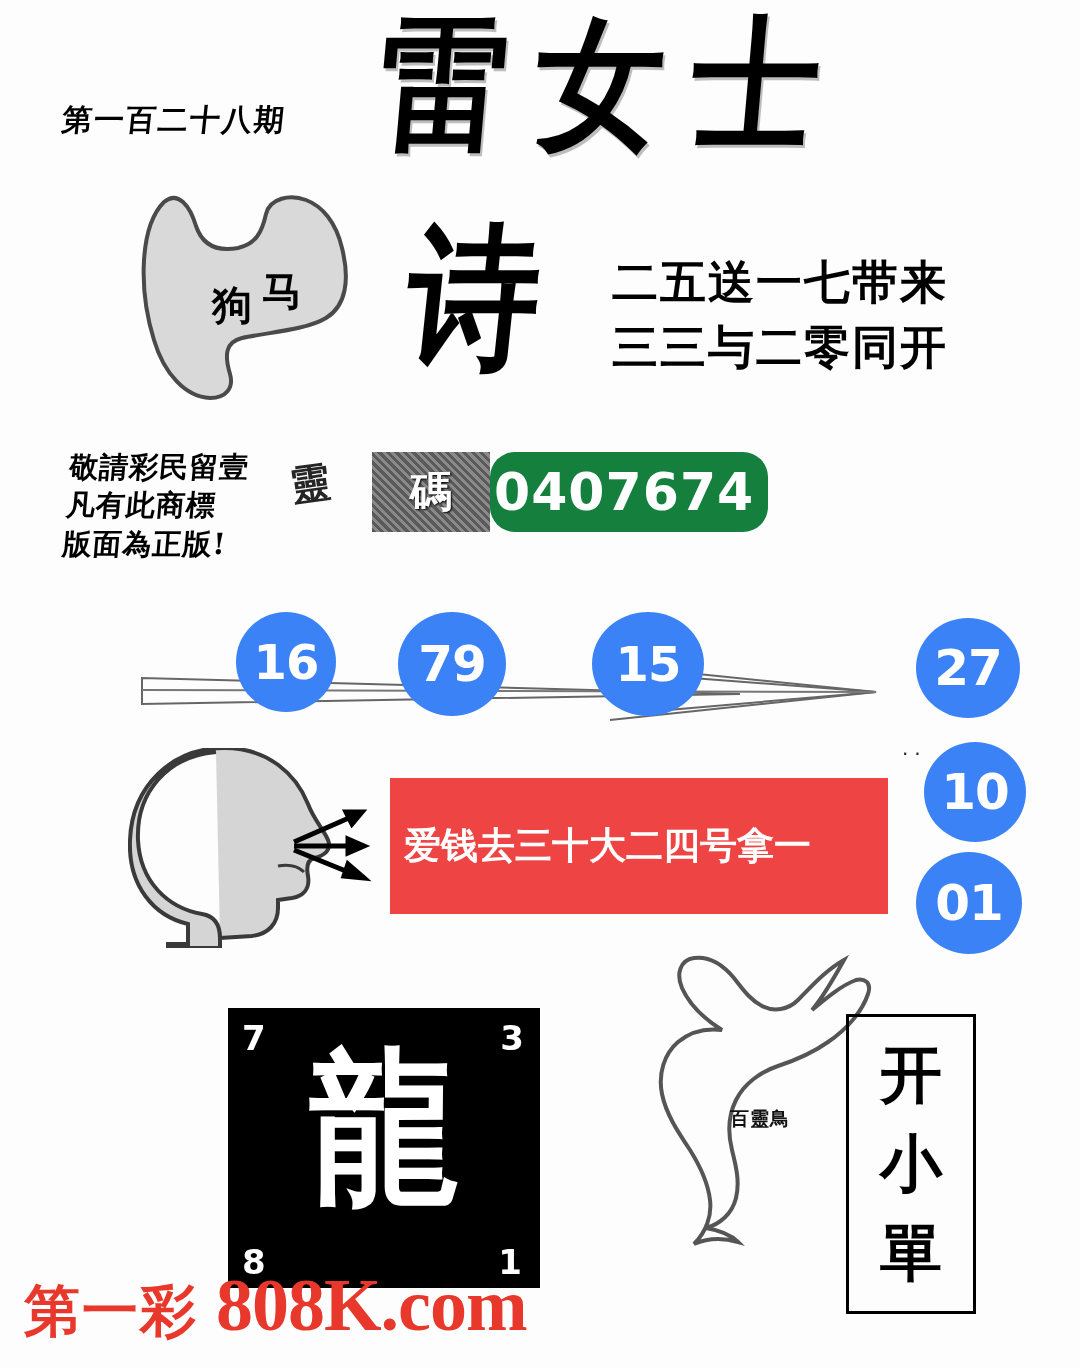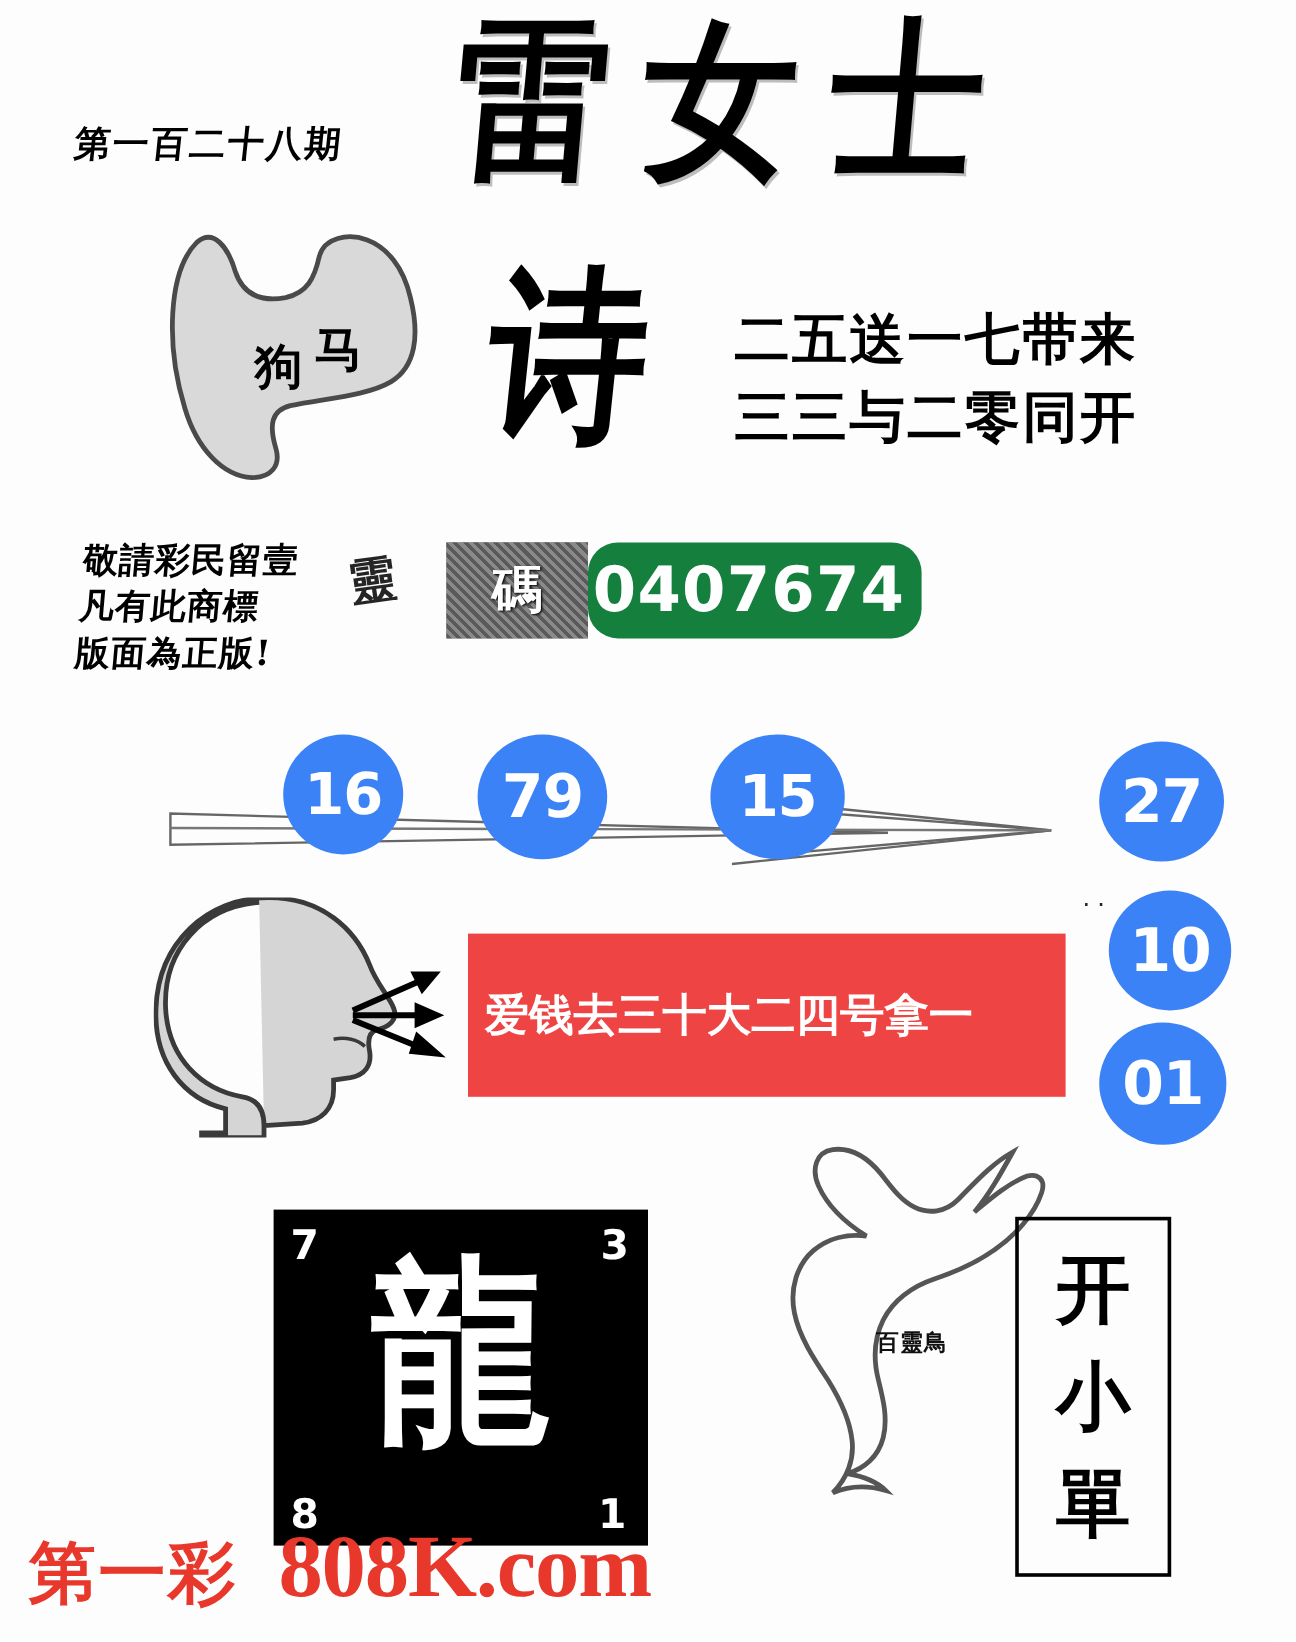--- a/index.html
+++ b/index.html
@@ -309,21 +309,21 @@
     line-height: 1;
   }
 
   
   .footer {
     position: absolute;
     left: 24px;
     bottom: 18px;
     display: flex;
     align-items: baseline;
-    gap: 34px;
+    gap: 18px;
   }
   .footer .cn {
     font-family: "DejaVu Serif", serif;
     font-size: 56px;
     font-weight: 700;
     color: #e8372b;
     letter-spacing: 2px;
   }
   .footer .site {
     font-family: Liberation Serif, serif;

